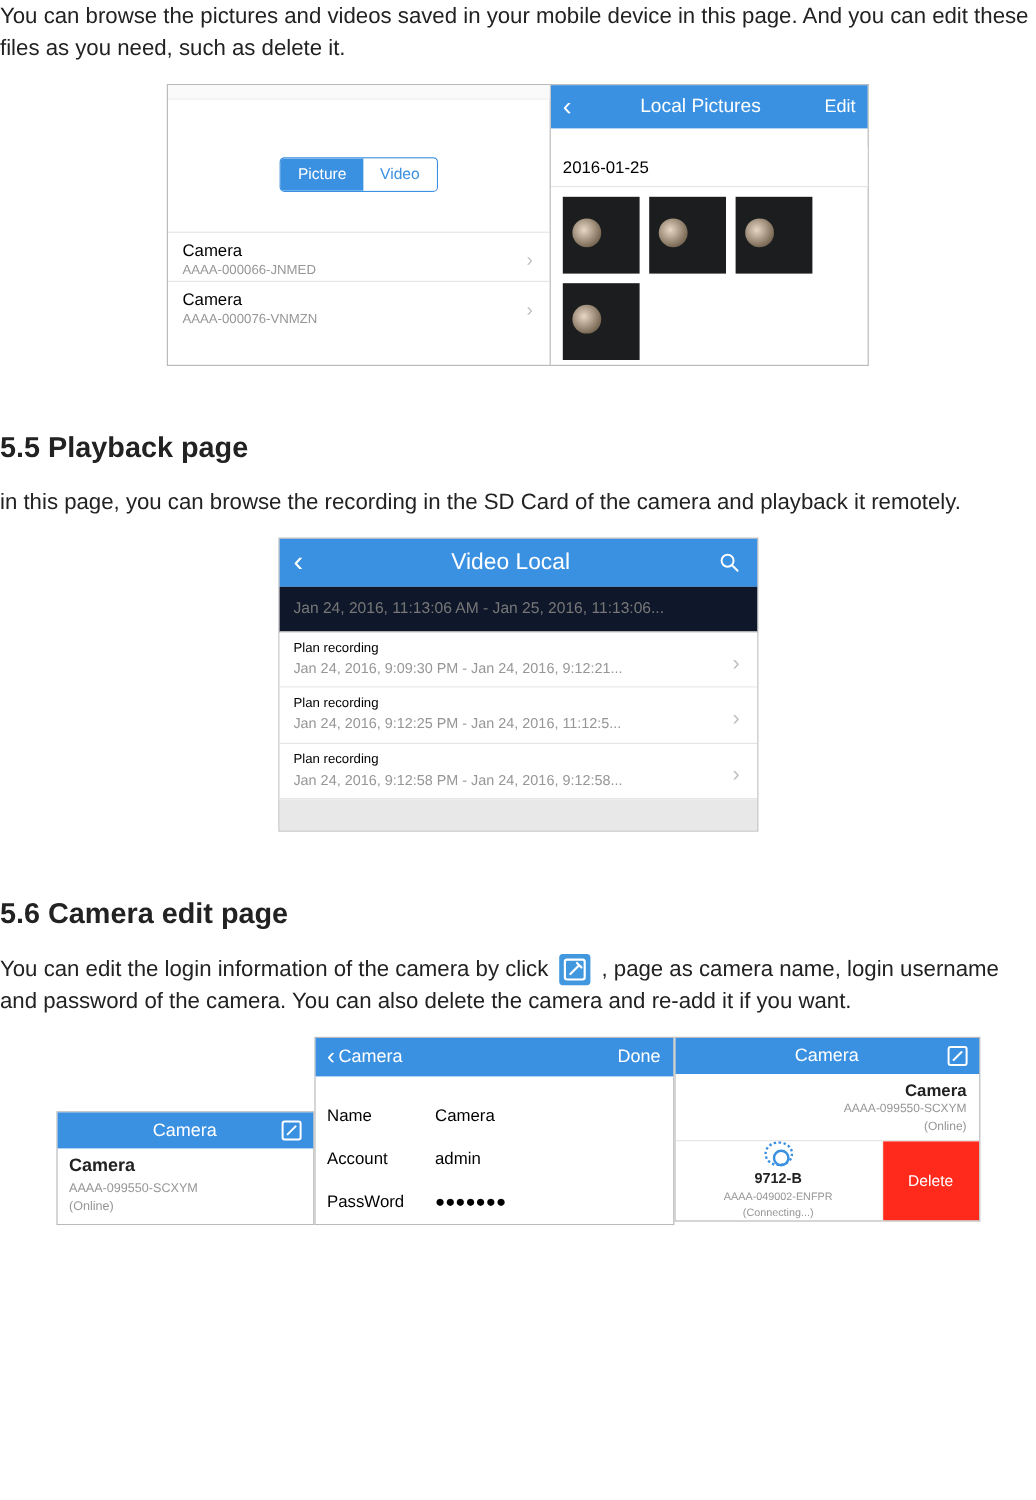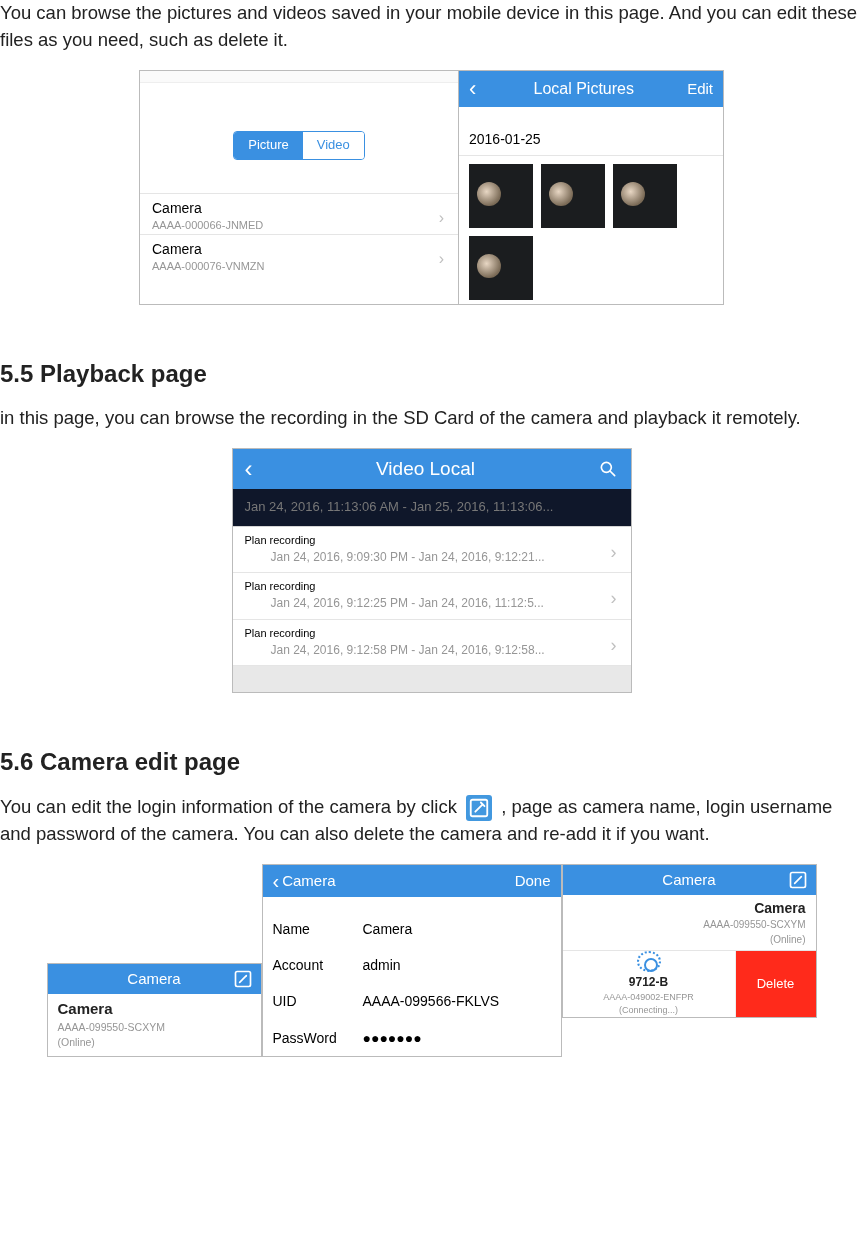--- a/index.html
+++ b/index.html
@@ -63,21 +63,21 @@
 
   
   .fig2-wrap{width:100%;display:flex;justify-content:center;margin-bottom:10px;}
   .fig2{width:400px;border:1px solid #bbb;font-size:13px;}
   .fig2 .navbar{height:40px;background:#3a90e1;display:flex;align-items:center;justify-content:space-between;padding:0 12px;color:#fff;font-size:19px;}
   .fig2 .navbar .back-chev{font-size:24px;line-height:1;}
   .fig2 .navbar .search-icon{display:inline-block;width:20px;height:20px;}
   .fig2 .datehdr{background:#0f172a;padding:9px 12px;color:#777;border-bottom:1px solid #d5d5d5;}
   .fig2 .rec{background:#fff;padding:6px 12px;border-bottom:1px solid #e5e5e5;position:relative;}
   .fig2 .rec .ttl{font-size:11px;color:#000;}
-  .fig2 .rec .sub{font-size:12px;color:#969696;margin-left:26px;}
+  .fig2 .rec .sub{font-size:12px;color:#969696;}
   .fig2 .rec .chev{position:absolute;right:14px;top:12px;color:#c0c0c0;font-size:18px;}
   .fig2 .blank{height:26px;background:#e8e8e8;}
 
   
   .fig3-wrap{width:100%;display:flex;justify-content:center;margin-top:6px;}
   .fig3{display:flex;align-items:flex-start;}
   
   .fig3a{width:215px;background:#fff;border:1px solid #bbb;font-size:13px;align-self:flex-end;}
   .fig3a .navbar{height:30px;background:#3a90e1;color:#fff;display:flex;align-items:center;justify-content:center;position:relative;font-size:15px;}
   .fig3a .navbar .edit-icon{position:absolute;right:8px;top:5px;width:20px;height:20px;}
@@ -239,24 +239,20 @@
       <div style="height:14px;"></div>
       <div class="frow">
         <div class="lbl">Name</div>
         <div class="val">Camera</div>
       </div>
       <div class="frow">
         <div class="lbl">Account</div>
         <div class="val">admin</div>
       </div>
       <div class="frow">
-        <div class="lbl">UID</div>
-        <div class="val">AAAA-099566-FKLVS</div>
-      </div>
-      <div class="frow">
         <div class="lbl">PassWord</div>
         <div class="val">●●●●●●●</div>
       </div>
     </div>
 
     <div class="fig3c">
       <div class="navbar">
         <span>Camera</span>
         <span class="edit-icon">
           <svg viewBox="0 0 24 24">

